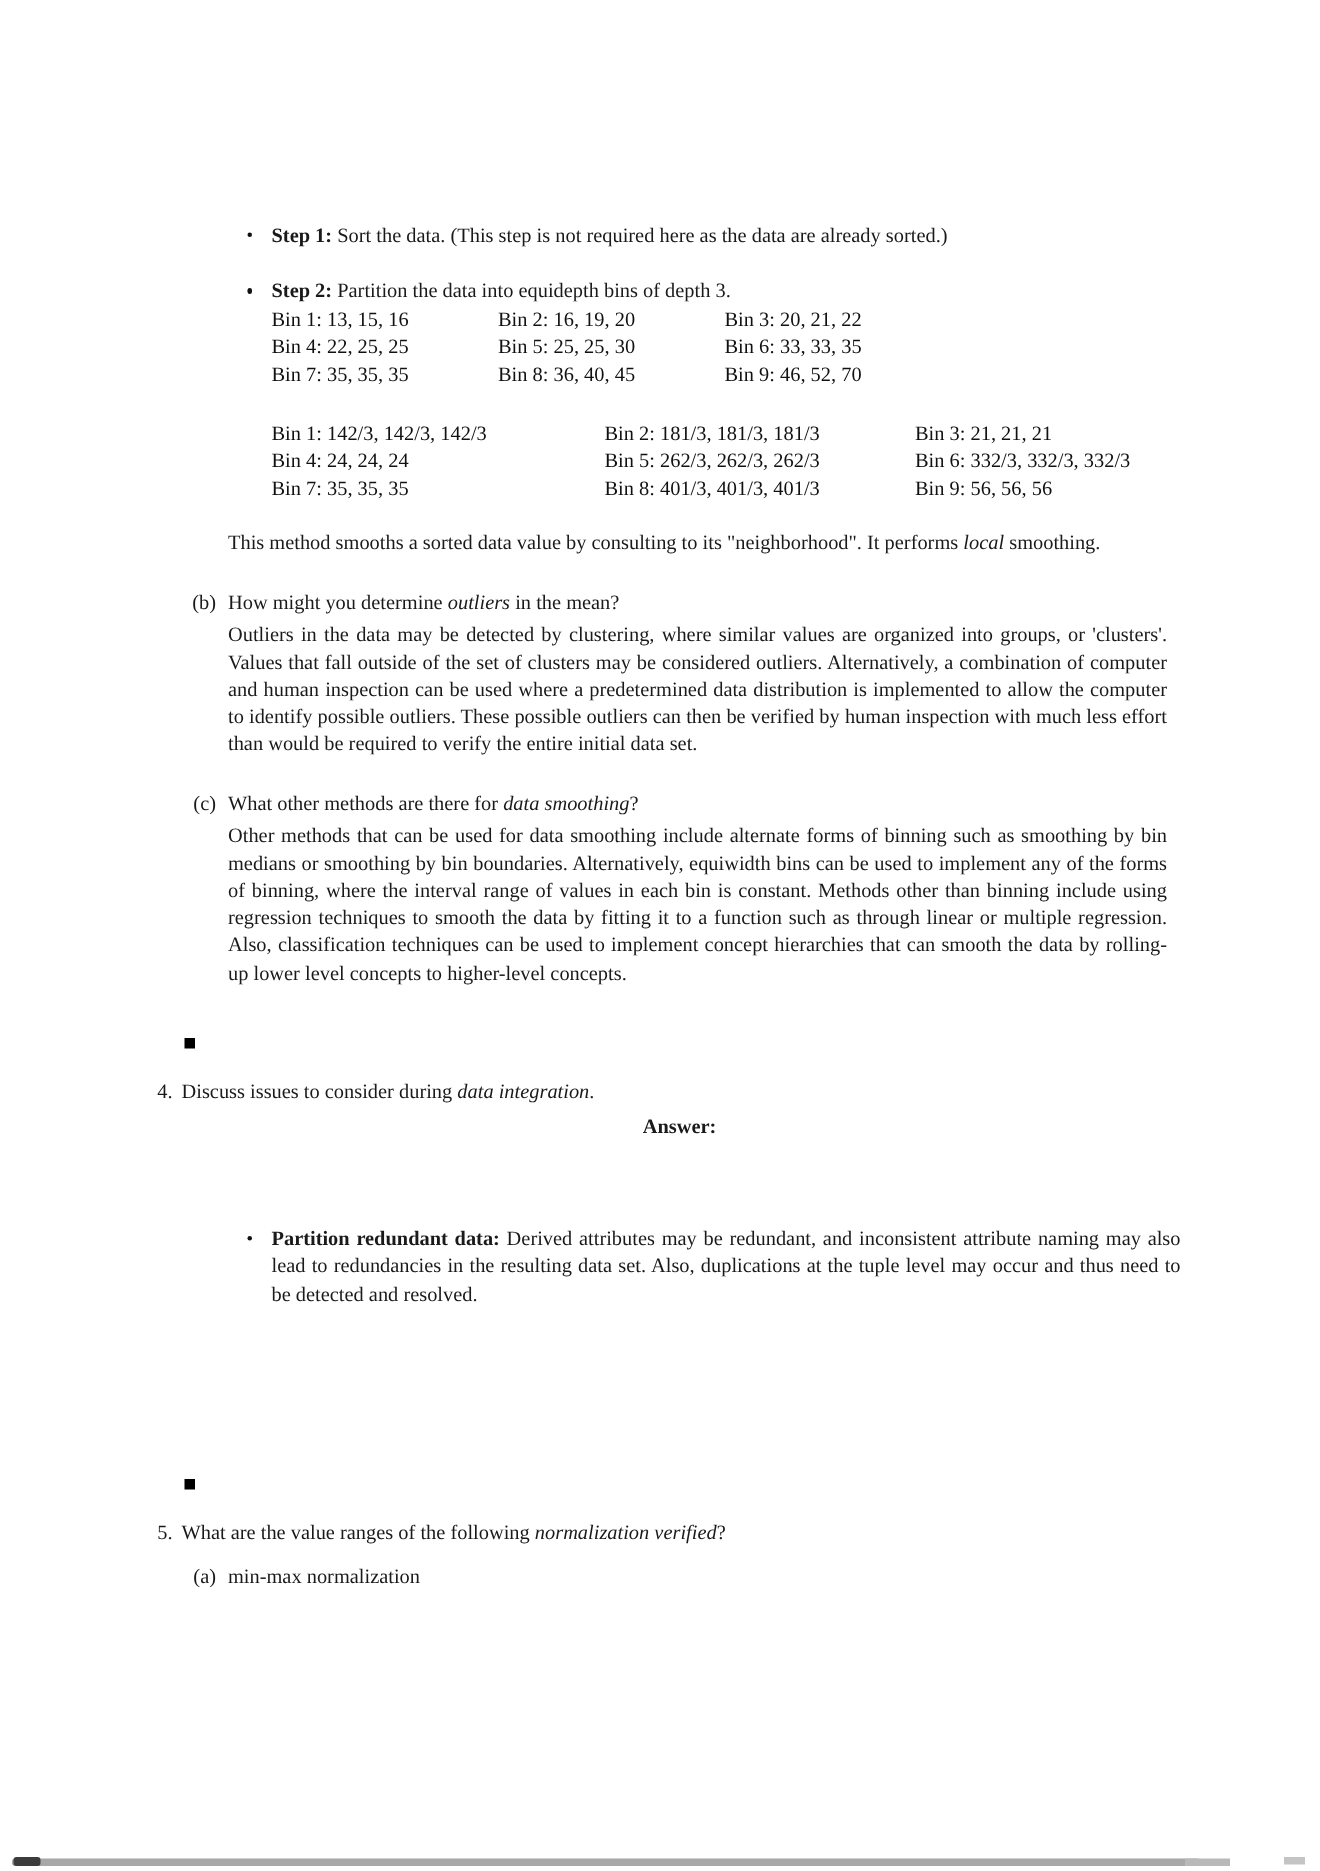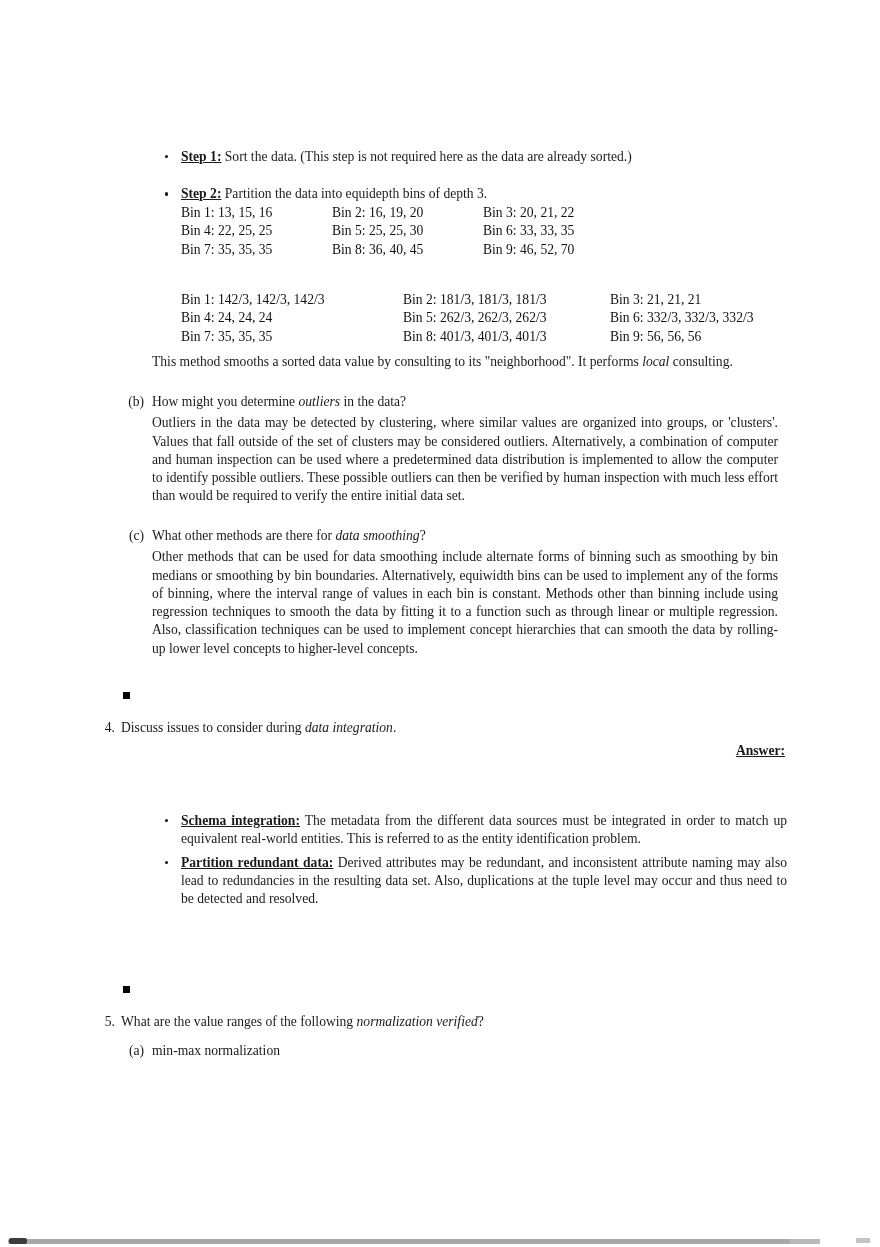--- a/index.html
+++ b/index.html
@@ -32,21 +32,21 @@
 
   
   .body-text {
     font-size: 13.6px;
     line-height: 18.3px;
     text-align: justify;
     text-justify: inter-word;
     color: #1a1a1a;
   }
 
-  .bold { font-weight: bold; text-decoration: underline; }
+  .bold { font-weight: bold; }
   .ital { font-style: italic; }
 
   
   .num-item {
     position: relative;
     margin: 0;
     padding-left: 26px;      
   }
   .num-label {
     position: absolute;
@@ -188,40 +188,40 @@
       <div class="bin-cell">Bin 7: 35, 35, 35</div>
       <div class="bin-cell">Bin 8: 36, 40, 45</div>
       <div class="bin-cell">Bin 9: 46, 52, 70</div>
     </div>
 
     <div style="position:absolute; left:163px; top:248px; width:624px;">
 
 
     </div>
 
-    <div class="bin-grid step4" style="position:absolute; left:181px; top:291px;">
+    <div class="bin-grid step4" style="position:absolute; left:181px; top:280px;">
       <div class="bin-cell">Bin 1: 142/3, 142/3, 142/3</div>
       <div class="bin-cell">Bin 2: 181/3, 181/3, 181/3</div>
       <div class="bin-cell">Bin 3: 21, 21, 21</div>
       <div class="bin-cell">Bin 4: 24, 24, 24</div>
       <div class="bin-cell">Bin 5: 262/3, 262/3, 262/3</div>
       <div class="bin-cell">Bin 6: 332/3, 332/3, 332/3</div>
       <div class="bin-cell">Bin 7: 35, 35, 35</div>
       <div class="bin-cell">Bin 8: 401/3, 401/3, 401/3</div>
       <div class="bin-cell">Bin 9: 56, 56, 56</div>
     </div>
 
     <p class="body-text" style="position:absolute; left:152px; top:353px; width:626px; margin:0;">
-      <span>This method smooths a sorted data value by consulting to its "neighborhood". It performs </span><span class="ital">local</span><span> consulting.</span>
+      <span>This method smooths a sorted data value by consulting to its "neighborhood". It performs </span><span class="ital">local</span><span> smoothing.</span>
     </p>
 
     <div style="position:absolute; left:116px; top:393px; width:662px;">
       <div class="alpha-item body-text" style="text-align:left;">
         <span class="alpha-label">(b)</span>
-        <span>How might you determine </span><span class="ital">outliers</span><span> in the data?</span>
+        <span>How might you determine </span><span class="ital">outliers</span><span> in the mean?</span>
       </div>
       <p class="body-text" style="margin:3px 0 0 36px; width:626px;">Outliers in the data may be detected by clustering, where similar values are organized into groups, or 'clusters'. Values that fall outside of the set of clusters may be considered outliers. Alternatively, a combination of computer and human inspection can be used where a predetermined data distribution is implemented to allow the computer to identify possible outliers. These possible outliers can then be verified by human inspection with much less effort than would be required to verify the entire initial data set.</p>
     </div>
 
     <div style="position:absolute; left:116px; top:527px; width:662px;">
       <div class="alpha-item body-text" style="text-align:left;">
         <span class="alpha-label">(c)</span>
         <span>What other methods are there for </span><span class="ital">data smoothing</span><span>?</span>
       </div>
       <p class="body-text" style="margin:3px 0 0 36px; width:626px;">Other methods that can be used for data smoothing include alternate forms of binning such as smoothing by bin medians or smoothing by bin boundaries. Alternatively, equiwidth bins can be used to implement any of the forms of binning, where the interval range of values in each bin is constant. Methods other than binning include using regression techniques to smooth the data by fitting it to a function such as through linear or multiple regression. Also, classification techniques can be used to implement concept hierarchies that can smooth the data by rolling-up lower level concepts to higher-level concepts.</p>
@@ -229,30 +229,26 @@
 
     <div class="qed-square" style="position:absolute; left:123px; top:692px;"></div>
 
     <div style="position:absolute; left:95px; top:719px; width:690px;">
 
       <div class="num-item body-text" style="text-align:left;">
         <span class="num-label">4.</span>
         <span>Discuss issues to consider during </span><span class="ital">data integration</span><span>.</span>
       </div>
 
-      <div class="body-text bold" style="margin:5px 0 0 26px; text-align:right;">Answer:</div>
+      <div class="body-text bold" style="margin:5px 0 0 26px; text-align:center;">Answer:</div>
 
     </div>
 
     <div style="position:absolute; left:163px; top:812px; width:624px;">
 
-      <div class="bullet-item body-text">
-        <span class="bullet-dot"></span>
-        <span class="bold">Schema integration:</span><span> The metadata from the different data sources must be integrated in order to match up equivalent real-world entities. This is referred to as the entity identification problem.</span>
-      </div>
 
       <div class="bullet-item body-text" style="margin-top:5px;">
         <span class="bullet-dot"></span>
         <span class="bold">Partition redundant data:</span><span> Derived attributes may be redundant, and inconsistent attribute naming may also lead to redundancies in the resulting data set. Also, duplications at the tuple level may occur and thus need to be detected and resolved.</span>
       </div>
 
     </div>
 
     <div class="qed-square" style="position:absolute; left:123px; top:986px;"></div>
 

